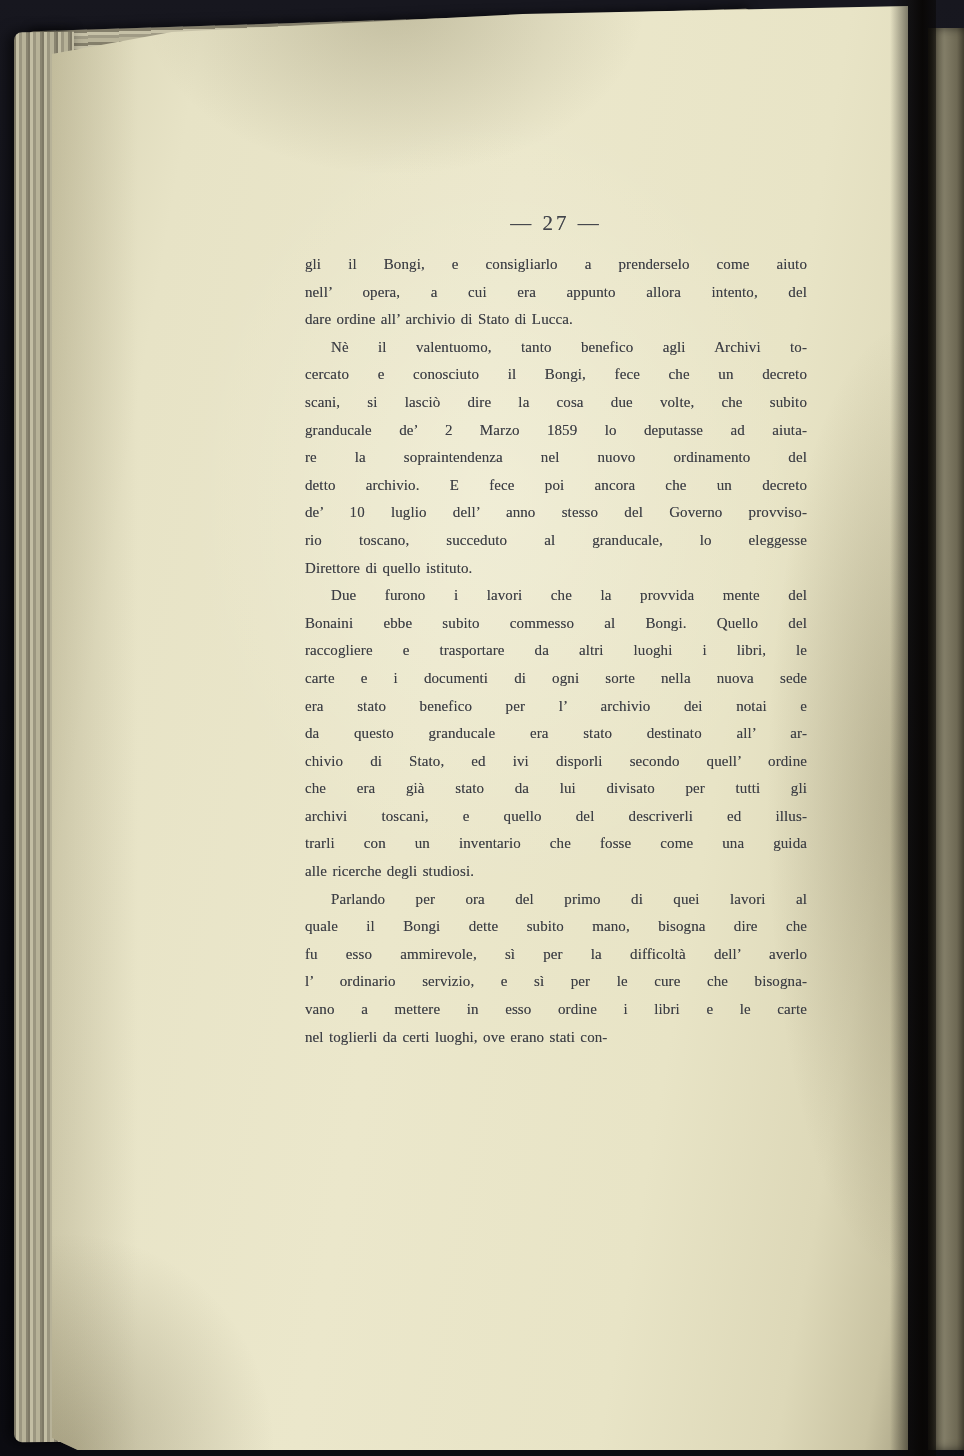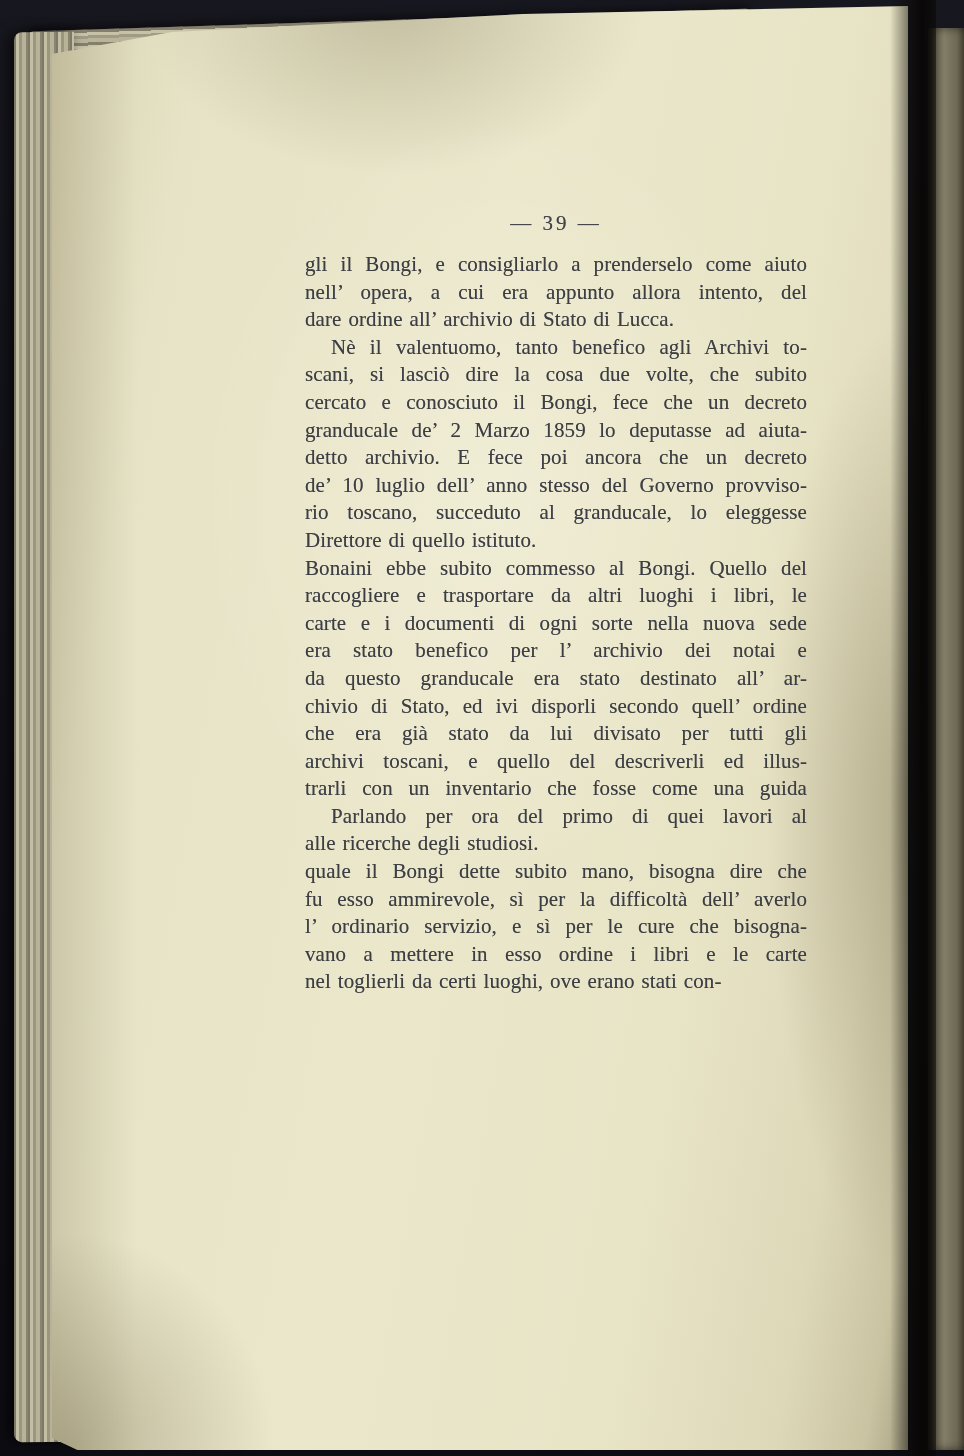--- a/index.html
+++ b/index.html
@@ -97,21 +97,21 @@
     font-size: 21px;
     letter-spacing: 3px;
     margin-bottom: 15px;
     color: #41434a;
     text-shadow: 0 0 0.5px rgba(60,62,70,0.55);
   }
 
   .text-block { width: 100%; }
 
   .line {
-    font-size: 21px;
+    font-size: 15px;
     line-height: 27.6px;
     letter-spacing: 0.1px;
     word-spacing: 1.5px;
     text-align: justify;
     text-align-last: justify;
     white-space: normal;
     text-shadow: 0 0 0.5px rgba(58,60,68,0.5);
   }
   .line.last { text-align-last: left; }
   .line.first-indent { padding-left: 26px; }
@@ -120,44 +120,46 @@
 <body>
 
 <div class="scene">
 
   <div class="stack-top"></div>
   <div class="stack-left"></div>
 
   <div class="page">
     <div class="paper-light"></div>
     <div class="content">
-      <div class="page-number">— 39 —</div>
+      <div class="page-number">— 27 —</div>
       <div class="text-block" id="text-block">
           <div class="line">gli il Bongi, e consigliarlo a prenderselo come aiuto</div>
           <div class="line">nell’ opera, a cui era appunto allora intento, del</div>
           <div class="line last">dare ordine all’ archivio di Stato di Lucca.</div>
           <div class="line first-indent">Nè il valentuomo, tanto benefico agli Archivi to-</div>
+          <div class="line">cercato e conosciuto il Bongi, fece che un decreto</div>
           <div class="line">scani, si lasciò dire la cosa due volte, che subito</div>
-          <div class="line">cercato e conosciuto il Bongi, fece che un decreto</div>
           <div class="line">granducale de’ 2 Marzo 1859 lo deputasse ad aiuta-</div>
+          <div class="line">re la sopraintendenza nel nuovo ordinamento del</div>
           <div class="line">detto archivio. E fece poi ancora che un decreto</div>
           <div class="line">de’ 10 luglio dell’ anno stesso del Governo provviso-</div>
           <div class="line">rio toscano, succeduto al granducale, lo eleggesse</div>
           <div class="line last">Direttore di quello istituto.</div>
+          <div class="line first-indent">Due furono i lavori che la provvida mente del</div>
           <div class="line">Bonaini ebbe subito commesso al Bongi. Quello del</div>
           <div class="line">raccogliere e trasportare da altri luoghi i libri, le</div>
           <div class="line">carte e i documenti di ogni sorte nella nuova sede</div>
           <div class="line">era stato benefico per l’ archivio dei notai e</div>
           <div class="line">da questo granducale era stato destinato all’ ar-</div>
           <div class="line">chivio di Stato, ed ivi disporli secondo quell’ ordine</div>
           <div class="line">che era già stato da lui divisato per tutti gli</div>
           <div class="line">archivi toscani, e quello del descriverli ed illus-</div>
           <div class="line">trarli con un inventario che fosse come una guida</div>
+          <div class="line last">alle ricerche degli studiosi.</div>
           <div class="line first-indent">Parlando per ora del primo di quei lavori al</div>
-          <div class="line last">alle ricerche degli studiosi.</div>
           <div class="line">quale il Bongi dette subito mano, bisogna dire che</div>
           <div class="line">fu esso ammirevole, sì per la difficoltà dell’ averlo</div>
           <div class="line">l’ ordinario servizio, e sì per le cure che bisogna-</div>
           <div class="line">vano a mettere in esso ordine i libri e le carte</div>
           <div class="line last">nel toglierli da certi luoghi, ove erano stati con-</div>
         </div>
     </div>
   </div>
 
   <div class="gutter-shadow"></div>

